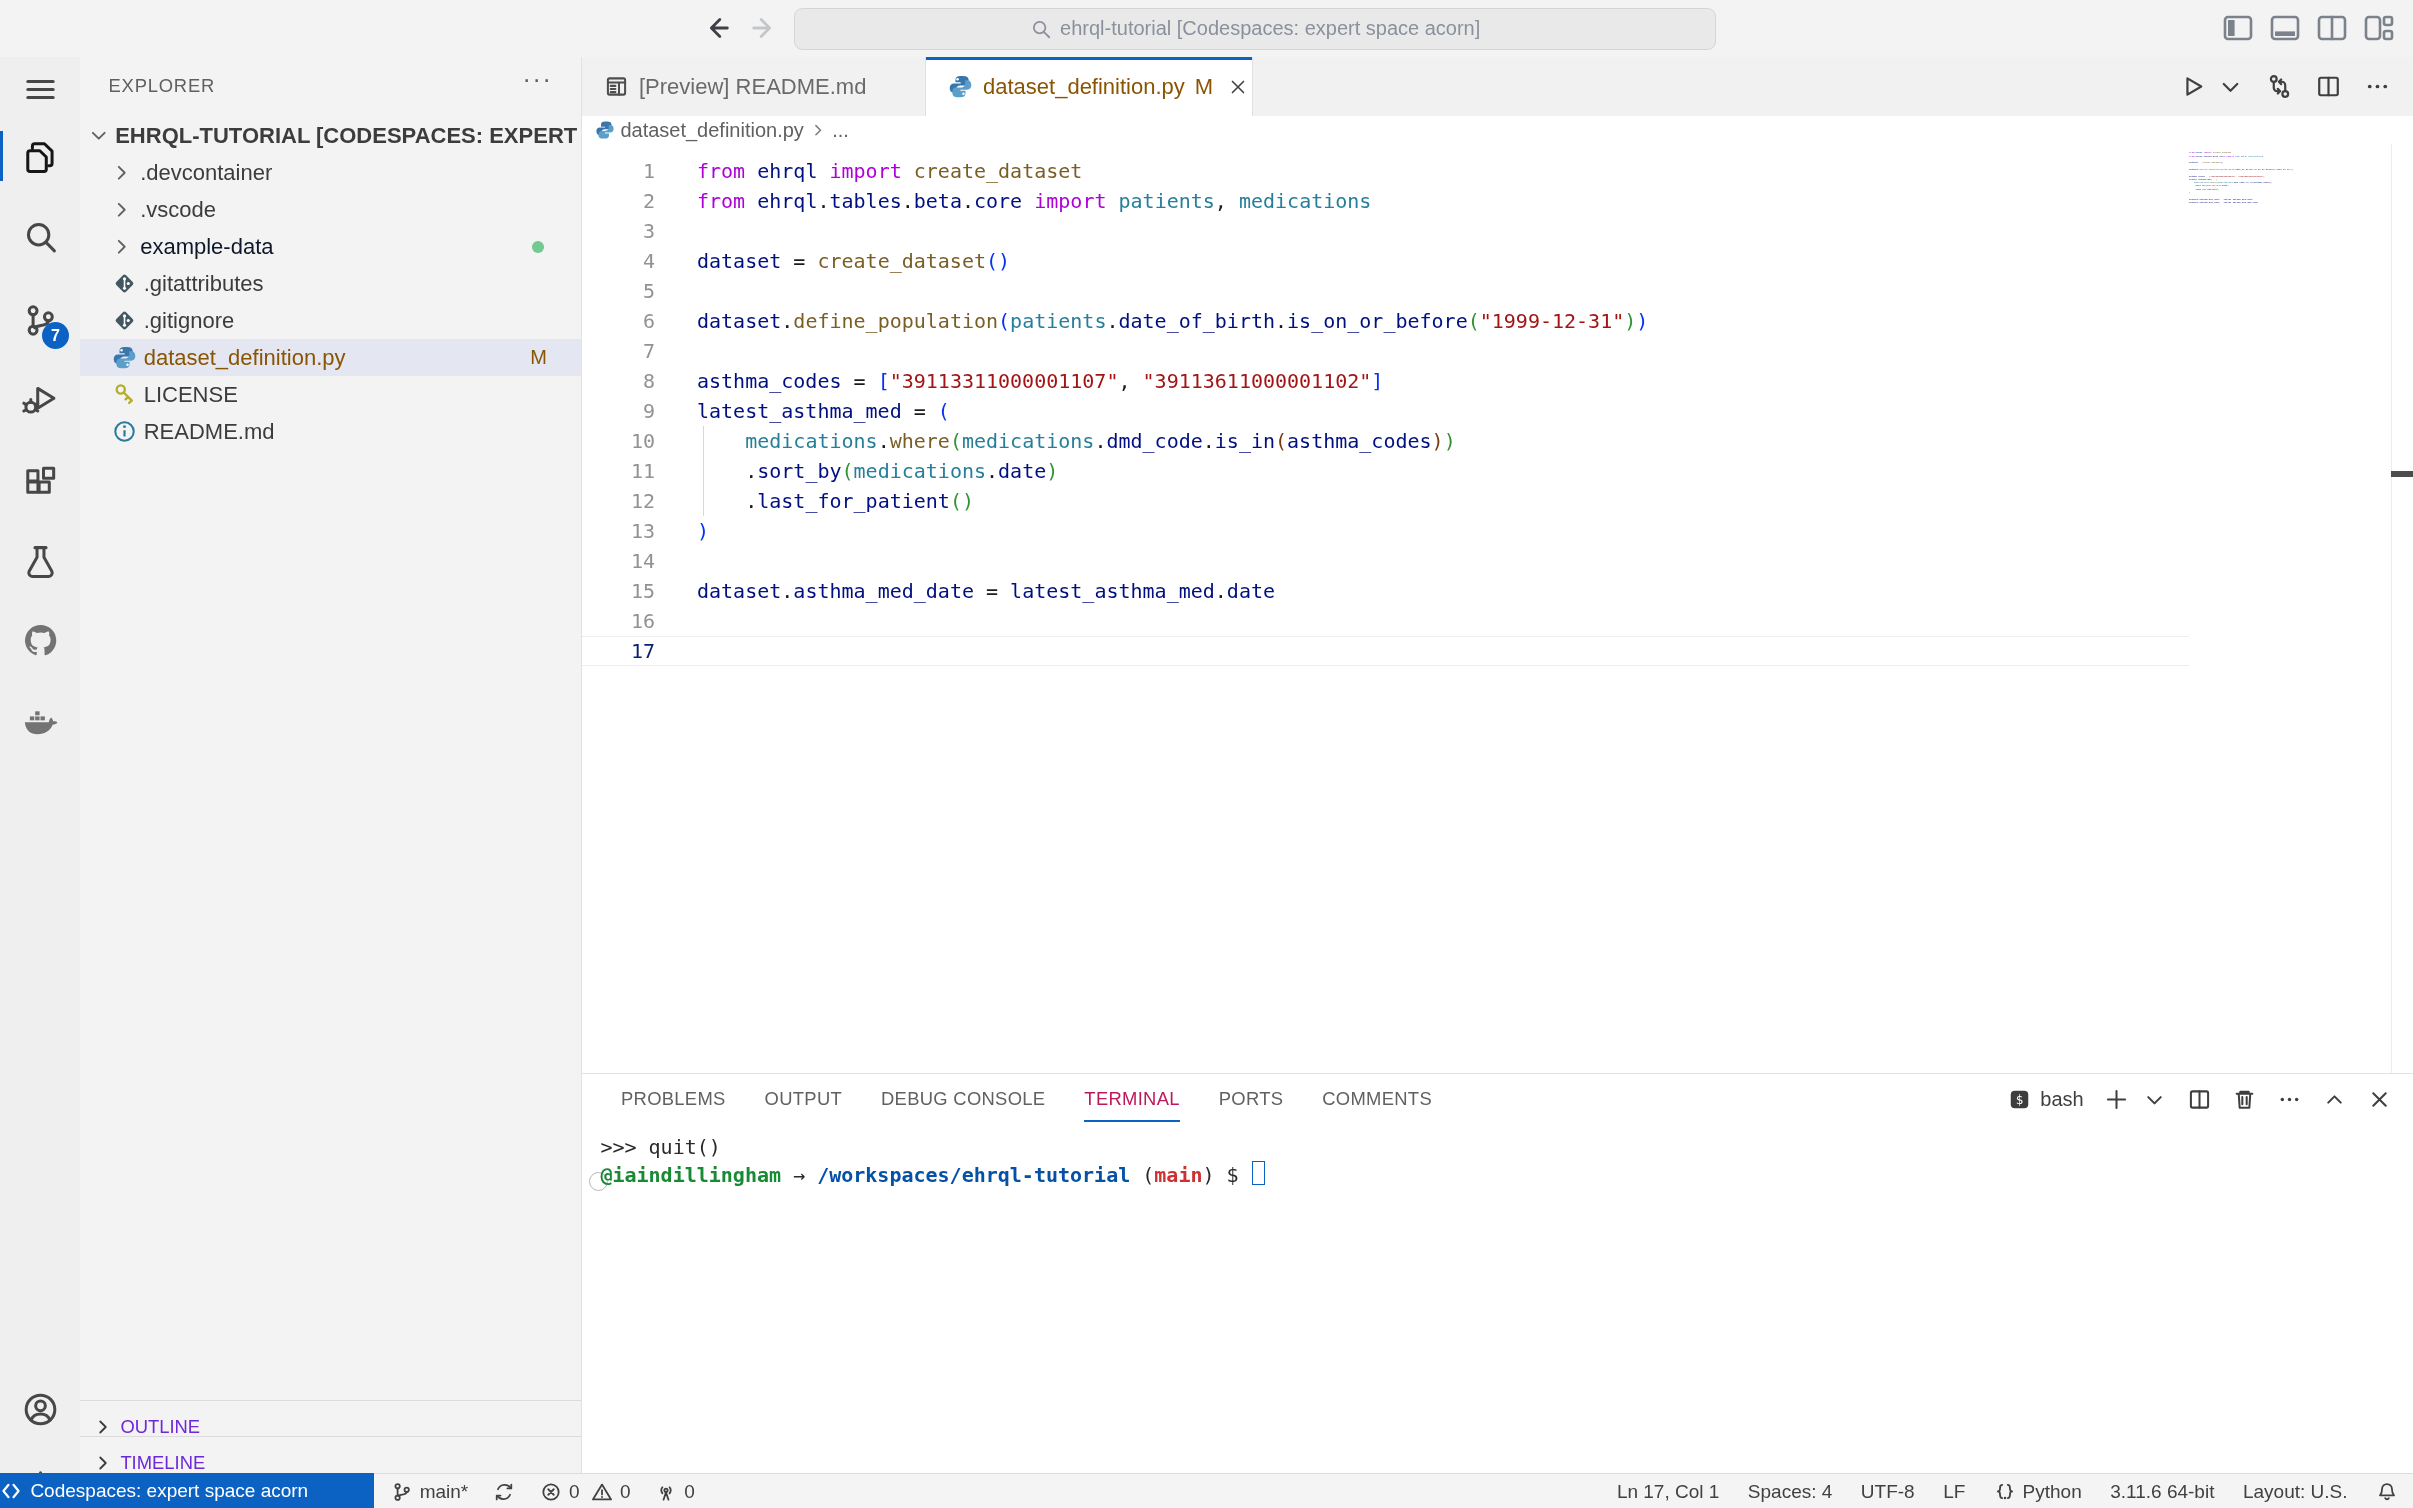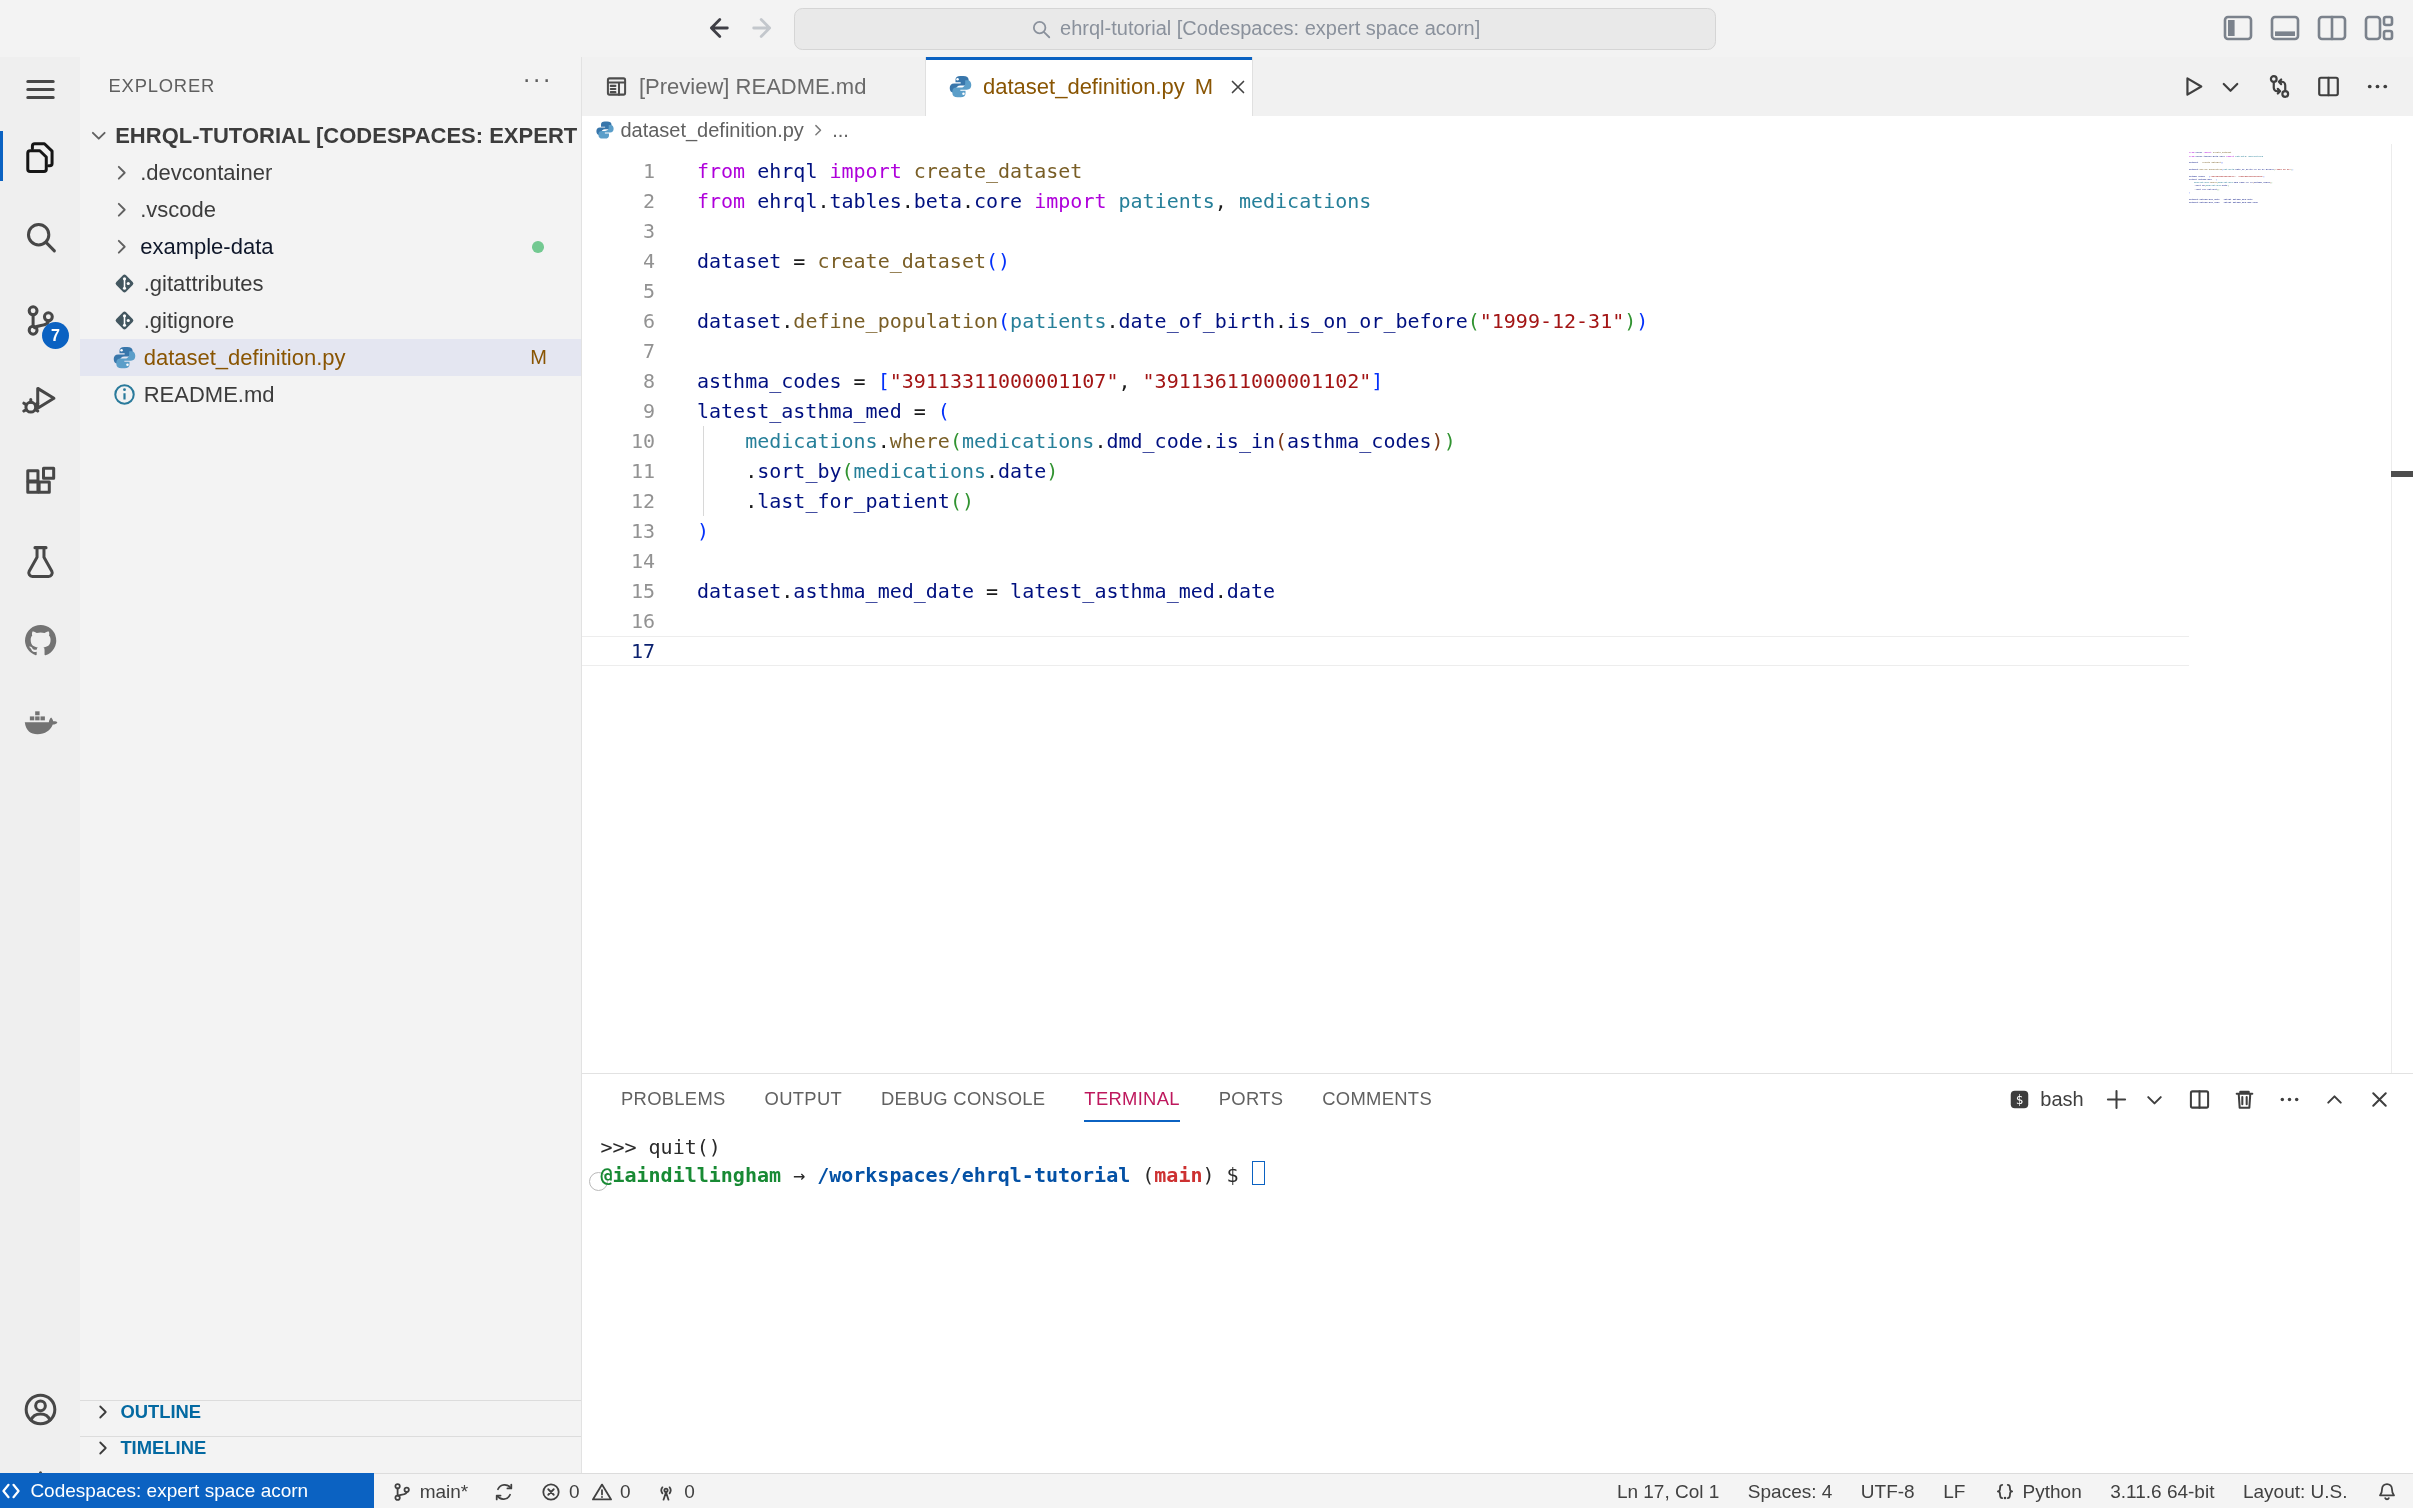--- a/index.html
+++ b/index.html
@@ -38,22 +38,22 @@
   .trow.root{font-weight:bold}
   .trow.root .chev{margin-left:6.7px;margin-right:5px}
   .trow.folder .chev{margin-left:30px;margin-right:6.7px}
   .trow.file .ficon{margin-left:32px}
   .trow .lbl{white-space:nowrap;overflow:hidden}
   .trow.selected{background:#e4e6f1}
   .lbl.green{color:#0f172a}
   .lbl.modified{color:#895503}
   .badge-dot{position:absolute;right:37px;top:13.4px;width:11.7px;height:11.7px;border-radius:50%;background:#73c991}
   .badge-m{position:absolute;right:34px;font-size:20px;color:#895503}
-  .sb-section{position:absolute;left:0;width:501px;height:37px;border-top:0.8px solid #dcdcdc;display:flex;align-items:flex-start;
-              font-size:18.4px;font-weight:bold;color:#0369a1}
+  .sb-section{position:absolute;left:0;width:501px;height:37px;border-top:0.8px solid #dcdcdc;display:flex;align-items:flex-end;
+              font-size:18.4px;font-weight:normal;color:#6d28d9}
   .sb-section .chev{width:22px;height:22px;margin:0 6.7px 0 11.7px;color:#3c3c3c}
 
   
   .editor{position:absolute;left:582px;top:57px;width:1832px;height:1016px;background:#fff}
   .tabstrip{position:absolute;left:0;top:0;width:1832px;height:59px;background:#f1f1f1;border-bottom:0.8px solid #e2e2e2}
   .tab{position:absolute;top:0;height:59px;display:flex;align-items:center;font-size:22px}
   .tab .ticon{width:25px;height:25px;margin-right:10px}
   .tab1{left:0;width:344px;padding-left:22px;box-sizing:border-box;color:#6a6a6a;border-right:0.8px solid #e0e0e0}
   .tab2{left:344px;width:327px;background:#fff;border-right:0.8px solid #e0e0e0;padding-left:22px;box-sizing:border-box;height:59px}
   .tab2::before{content:"";position:absolute;left:0;top:0;width:100%;height:3.4px;background:#0b62c2}
@@ -316,20 +316,29 @@
               <path fill="#5b9ec9" d="M8.1 14.8c2.1 0 3.1-.9 3.1-2.5v-1.6H7.9V10h4.2c1.8 0 2.8-1.1 2.8-3 0-1.8-1-3-2.4-3H11v2c0 1.5-1.3 2.7-2.9 2.7h-3c-1.3 0-2.3 1-2.3 2.3v1.3c0 1.6 1.2 2.5 3.3 2.5z"></path>
               <circle cx="6.1" cy="3.3" r=".8" fill="#fff"></circle>
               <circle cx="9.9" cy="12.7" r=".8" fill="#fff"></circle>
             </svg>
         </span>
         <span class="lbl modified">dataset_definition.py</span>
         <span class="badge-m">M</span>
       </div>
       <div class="trow file">
         <span class="ficon">
+          <svg viewBox="0 0 16 16" class="ic" style="color:#b3ae2b;stroke-width:1.5">
+              <circle cx="5.6" cy="4.8" r="2.6"></circle>
+              <path d="M7.5 6.7l5.2 5.2M10.3 9.5l-1.6 1.6M12.6 11.8l-1.6 1.6"></path>
+            </svg>
+        </span>
+        <span class="lbl">LICENSE</span>
+      </div>
+      <div class="trow file">
+        <span class="ficon">
           <svg viewBox="0 0 16 16">
               <circle cx="8" cy="8" r="5.9" fill="none" stroke="#2a7a9b" stroke-width="1.3"></circle>
               <path d="M8 7.2v4" stroke="#2a7a9b" stroke-width="1.4"></path>
               <circle cx="8" cy="4.9" r=".9" fill="#2a7a9b"></circle>
             </svg>
         </span>
         <span class="lbl">README.md</span>
       </div>
     </div>
 

